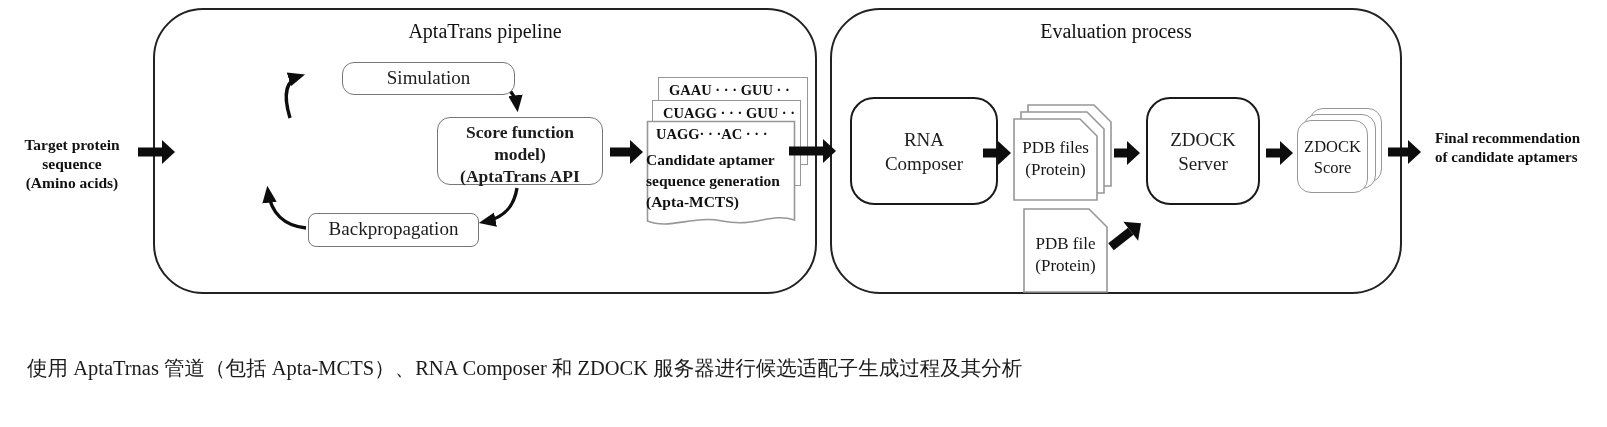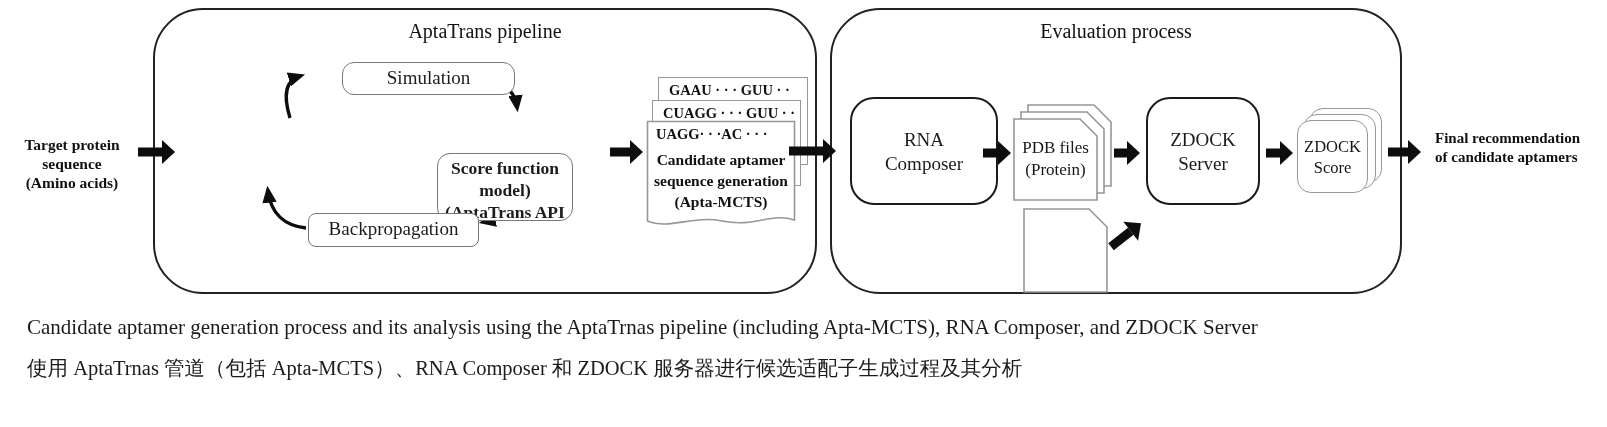--- a/index.html
+++ b/index.html
@@ -89,21 +89,21 @@
     <path class="curve" d="M 479,78 C 506,82 515,92 517,107" marker-end="url(#ah)"></path>
     <path class="curve" d="M 517,188 C 514,207 504,218 484,222" marker-end="url(#ah)"></path>
     <path class="curve" d="M 306,228 C 285,226 271,214 268,191" marker-end="url(#ah)"></path>
   </svg>
 
   <div class="bx" style="left:307px; top:62px; width:171px; height:31px; border-radius:12px; line-height:29px;margin-left:35px;">
     <span>Simulation</span>
   </div>
 
 
-  <div class="bx" style="left:437px; top:117px; width:136px; height:68px; border-radius:13px; font-weight:bold; font-size:17.5px; line-height:22px; padding-top:3px; box-sizing:border-box;margin-top:36px;">
+  <div class="bx" style="left:437px; top:117px; width:166px; height:68px; border-radius:13px; font-weight:bold; font-size:17.5px; line-height:22px; padding-top:3px; box-sizing:border-box;">
     <div>Score function</div>
     <div>model)</div>
     <div>(AptaTrans API</div>
   </div>
 
   <div class="bx" style="left:308px; top:213px; width:169px; height:32px; border-radius:8px; line-height:30px;">
     <span>Backpropagation</span>
   </div>
 
   <div class="harrow" style="left:610px; top:139px; width:33px;">
@@ -115,21 +115,21 @@
     <div class="seq">GAAU · · · GUU · ·</div>
   </div>
   <div class="page" style="left:652px; top:100px; width:147px; height:84px;">
     <div class="seq">CUAGG · · · GUU · ·</div>
   </div>
   <div class="page-shape" style="left:646px; top:120px; width:150px; height:116px;">
     <svg width="150" height="116">
       <path d="M1.5,1.5 H148.5 V100 C124,92 110,108 76,101 C48,95 23,110 1.5,101 Z" fill="#ffffff" stroke="#979797" stroke-width="1.6"></path>
     </svg>
     <div class="ptxt seq" style="position:absolute; top:2px; left:0;">UAGG· · ·AC · · ·</div>
-    <div class="ptxt" style="top:29px; text-align:center; font-weight:bold; font-size:15.5px; line-height:21px; color:#111;font-family:Liberation Serif, serif;">
+    <div class="ptxt" style="top:29px; font-weight:bold; font-size:15.5px; line-height:21px; color:#111;font-family:Liberation Serif, serif;">
       <div>Candidate aptamer</div>
       <div>sequence generation</div>
       <div>(Apta-MCTS)</div>
     </div>
   </div>
 
   <div class="harrow" style="left:789px; top:138px; width:47px;">
     <div class="shaft"></div>
     <div class="head"></div>
   </div>
@@ -187,33 +187,36 @@
   <div class="page" style="left:1303px; top:114px; width:71px; height:73px; border-radius:14px;"></div>
   <div class="page" style="left:1297px; top:120px; width:71px; height:73px; border-radius:14px; text-align:center; font-size:16.5px; line-height:21px; padding-top:15px; box-sizing:border-box;">
     <div>ZDOCK</div>
     <div>Score</div>
   </div>
 
   <div class="page-shape" style="left:1023px; top:208px; width:85px; height:85px;">
     <svg width="85" height="85">
         <path d="M1,1 H66 L84,19 V84 H1 Z" fill="#fff" stroke="#979797" stroke-width="1.6"></path>
       </svg>
+    <div class="ptxt" style="top:25px; text-align:center; font-size:17px; line-height:22px;">
+      <div>PDB file</div>
+      <div>(Protein)</div>
+    </div>
   </div>
 
   <div class="harrow" style="left:1107px; top:222px; width:38px; transform:rotate(-38deg); z-index:4;">
     <div class="shaft"></div>
     <div class="head"></div>
   </div>
 
   <div class="harrow" style="left:1388px; top:139px; width:33px;">
     <div class="shaft"></div>
     <div class="head"></div>
   </div>
 
   <div class="side-label" style="left:1435px; top:129px; width:172px; font-size:15px; line-height:18.5px;">
     <div>Final recommendation</div>
     <div>of  candidate aptamers</div>
   </div>
 
-  <div class="caption" style="top:315px; font-size:21px;">Candidate aptamer generation process and its analysis using the AptaTrnas pipeline (including Apta-MCTS), RNA Composer, and ZDOCK Server</div>
   <div class="caption" style="top:354px; font-size:20.5px;">使用 AptaTrnas 管道（包括 Apta-MCTS）、RNA Composer 和 ZDOCK 服务器进行候选适配子生成过程及其分析</div>
 
 </div>
 
 </body></html>

